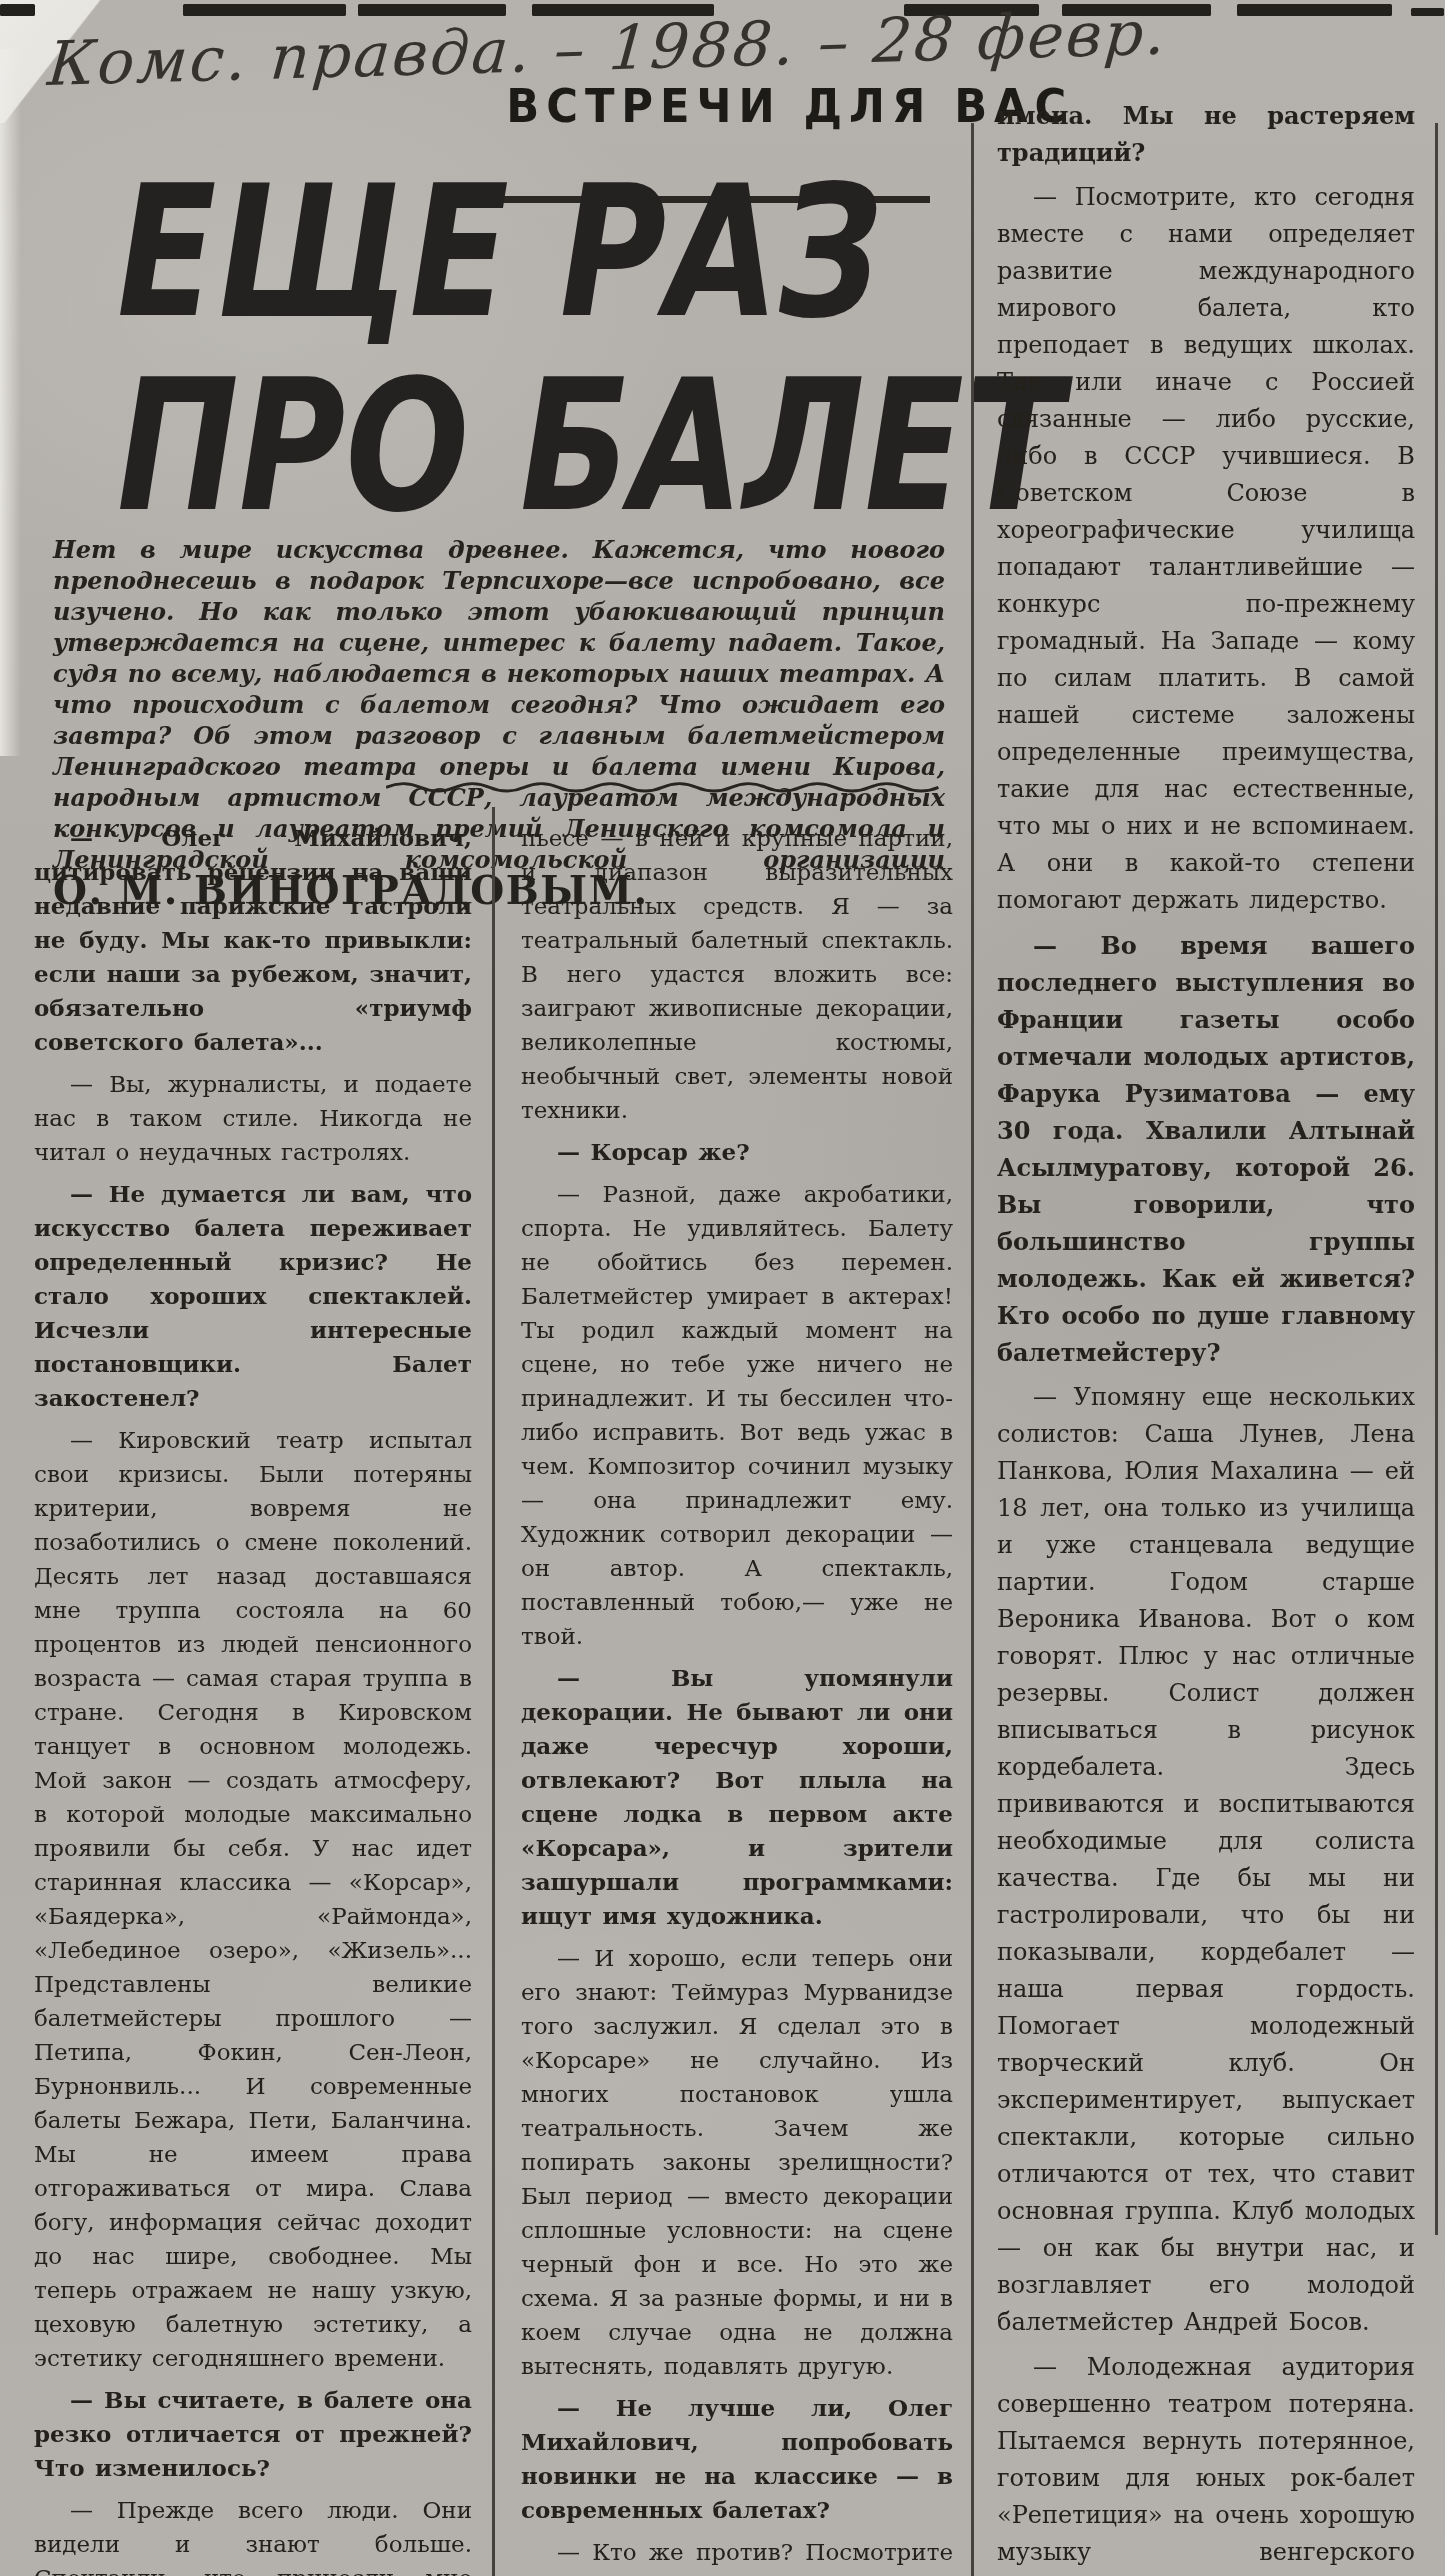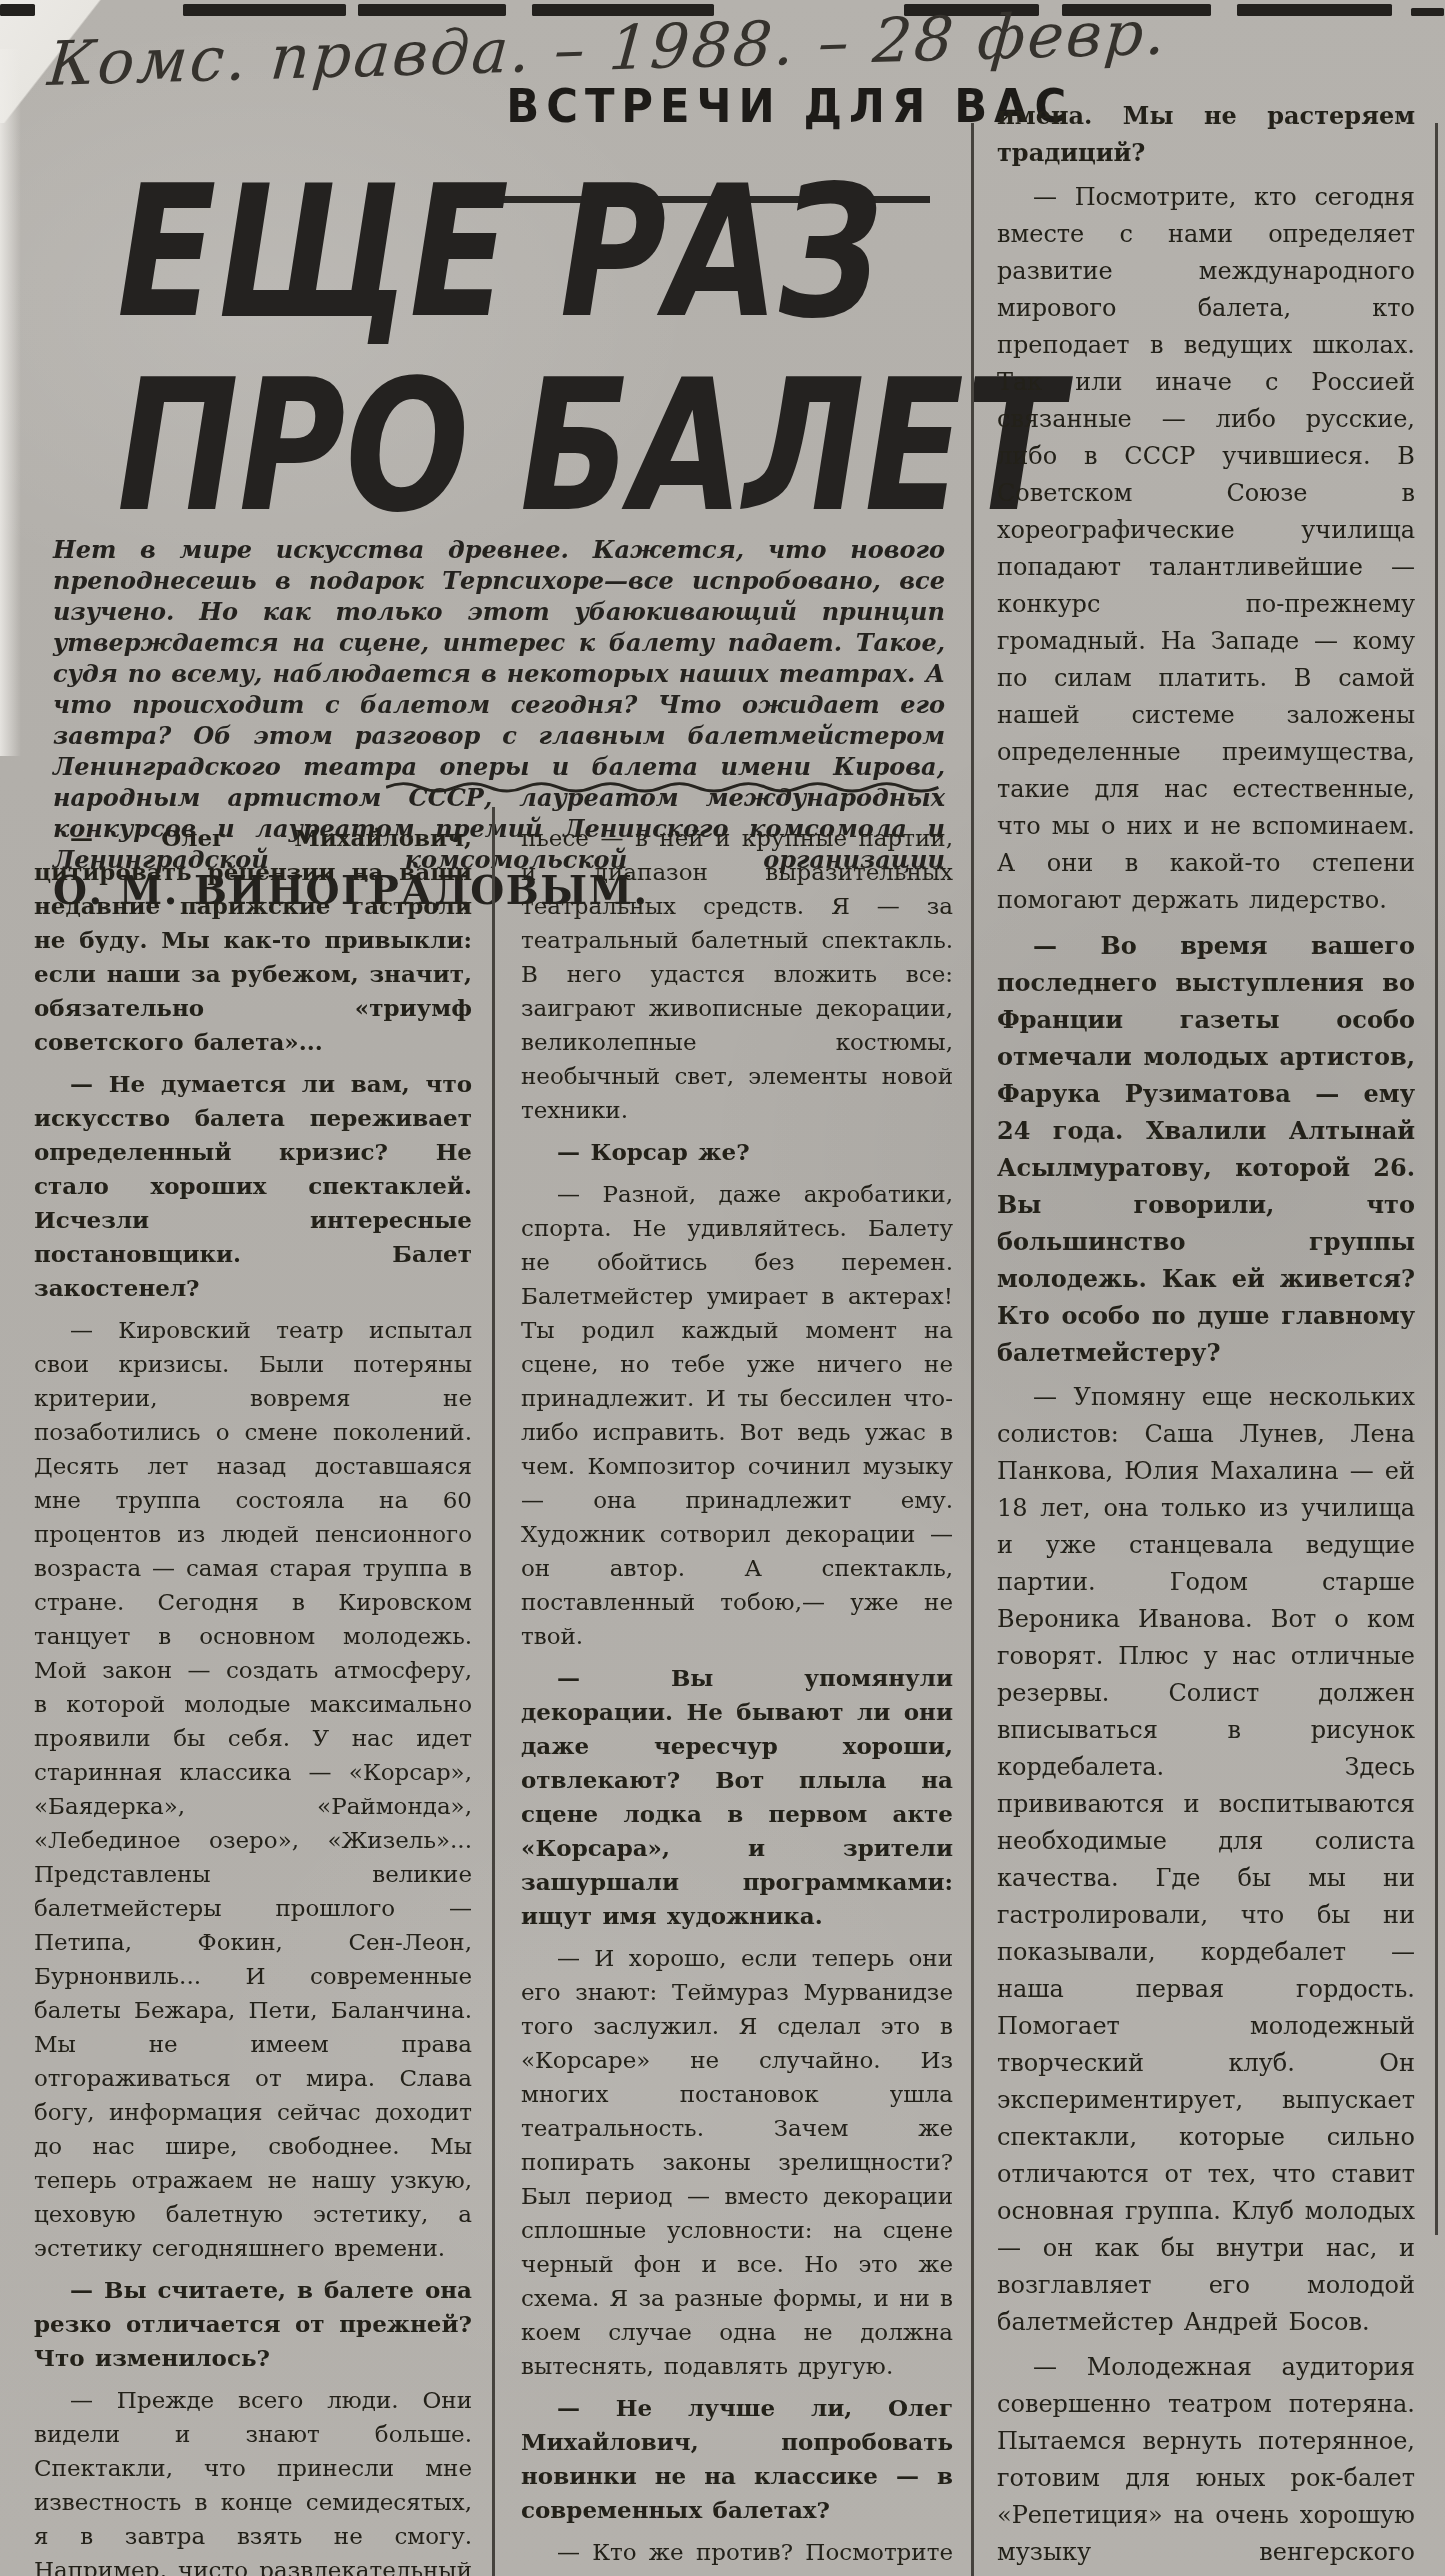--- a/index.html
+++ b/index.html
@@ -91,38 +91,39 @@
   <div class="lead">
     <span>Нет в мире искусства древнее. Кажется, что нового преподнесешь в подарок Терпсихоре—все испробовано, все изучено. Но как только этот убаюкивающий принцип утверждается на сцене, интерес к балету падает. Такое, судя по всему, наблюдается в некоторых наших театрах. А что происходит с балетом сегодня? Что ожидает его завтра? Об этом разговор с главным балетмейстером Ленинградского театра оперы и балета имени Кирова, народным артистом СССР, лауреатом международных конкурсов и лауреатом премий Ленинского комсомола и Ленинградской комсомольской организации</span>
     <span class="byline">О. М. ВИНОГРАДОВЫМ.</span>
   </div>
   <svg class="byline-wave" width="559" height="15" viewBox="0 0 680 18">
     <path d="M0,10 q21,-9 42,0 q21,9 42,0 q21,-9 42,0 q21,9 42,0 q21,-9 42,0 q21,9 42,0 q21,-9 42,0 q21,9 42,0 q21,-9 42,0 q21,9 42,0 q21,-9 42,0 q21,9 42,0 q21,-9 42,0 q21,9 42,0 q21,-9 42,0 q21,9 42,0" stroke="#26241f" stroke-width="3.5" fill="none"></path>
   </svg>
 
   <div class="col" id="col1">
       <p class="para q">— Олег Михайлович, цитировать рецензии на ваши недавние парижские гастроли не буду. Мы как-то привыкли: если наши за рубежом, значит, обязательно «триумф советского балета»...</p>
+      <p class="para">— Вы, журналисты, и подаете нас в таком стиле. Никогда не читал о неудачных гастролях.</p>
       <p class="para q">— Не думается ли вам, что искусство балета переживает определенный кризис? Не стало хороших спектаклей. Исчезли интересные постановщики. Балет закостенел?</p>
       <p class="para">— Кировский театр испытал свои кризисы. Были потеряны критерии, вовремя не позаботились о смене поколений. Десять лет назад доставшаяся мне труппа состояла на 60 процентов из людей пенсионного возраста — самая старая труппа в стране. Сегодня в Кировском танцует в основном молодежь. Мой закон — создать атмосферу, в которой молодые максимально проявили бы себя. У нас идет старинная классика — «Корсар», «Баядерка», «Раймонда», «Лебединое озеро», «Жизель»... Представлены великие балетмейстеры прошлого — Петипа, Фокин, Сен-Леон, Бурнонвиль... И современные балеты Бежара, Пети, Баланчина. Мы не имеем права отгораживаться от мира. Слава богу, информация сейчас доходит до нас шире, свободнее. Мы теперь отражаем не нашу узкую, цеховую балетную эстетику, а эстетику сегодняшнего времени.</p>
       <p class="para q">— Вы считаете, в балете она резко отличается от прежней? Что изменилось?</p>
       <p class="para">— Прежде всего люди. Они видели и знают больше. Спектакли, что принесли мне известность в конце семидесятых, я в завтра взять не смогу. Например, чисто развлекательный балет — кто его будет смотреть? В зале чутко воспринимают сюжет. Предвижу стремление к балетной</p>
     </div>
   <div class="col" id="col2">
       <p class="para cont">пьесе — в ней и крупные партии, и диапазон выразительных театральных средств. Я — за театральный балетный спектакль. В него удастся вложить все: заиграют живописные декорации, великолепные костюмы, необычный свет, элементы новой техники.</p>
       <p class="para q">— Корсар же?</p>
       <p class="para">— Разной, даже акробатики, спорта. Не удивляйтесь. Балету не обойтись без перемен. Балетмейстер умирает в актерах! Ты родил каждый момент на сцене, но тебе уже ничего не принадлежит. И ты бессилен что-либо исправить. Вот ведь ужас в чем. Композитор сочинил музыку — она принадлежит ему. Художник сотворил декорации — он автор. А спектакль, поставленный тобою,— уже не твой.</p>
       <p class="para q">— Вы упомянули декорации. Не бывают ли они даже чересчур хороши, отвлекают? Вот плыла на сцене лодка в первом акте «Корсара», и зрители зашуршали программками: ищут имя художника.</p>
       <p class="para">— И хорошо, если теперь они его знают: Теймураз Мурванидзе того заслужил. Я сделал это в «Корсаре» не случайно. Из многих постановок ушла театральность. Зачем же попирать законы зрелищности? Был период — вместо декорации сплошные условности: на сцене черный фон и все. Но это же схема. Я за разные формы, и ни в коем случае одна не должна вытеснять, подавлять другую.</p>
       <p class="para q">— Не лучше ли, Олег Михайлович, попробовать новинки не на классике — в современных балетах?</p>
       <p class="para">— Кто же против? Посмотрите нашего «Броненосца «Потемкина». В Париже знаменитый французский балетмейстер Морис Бежар сказал при всей труппе, что это — лучшее из увиденного им.</p>
     </div>
   <div class="col" id="col3">
       <p class="para q cont">имена. Мы не растеряем традиций?</p>
       <p class="para">— Посмотрите, кто сегодня вместе с нами определяет развитие международного мирового балета, кто преподает в ведущих школах. Так или иначе с Россией связанные — либо русские, либо в СССР учившиеся. В Советском Союзе в хореографические училища попадают талантливейшие — конкурс по-прежнему громадный. На Западе — кому по силам платить. В самой нашей системе заложены определенные преимущества, такие для нас естественные, что мы о них и не вспоминаем. А они в какой-то степени помогают держать лидерство.</p>
-      <p class="para q">— Во время вашего последнего выступления во Франции газеты особо отмечали молодых артистов, Фарука Рузиматова — ему 24 года. Хвалили Алтынай Асылмуратову, которой 26. Вы говорили, что большинство группы молодежь. Как ей живется? Кто особо по душе главному балетмейстеру?</p>
+      <p class="para q">— Во время вашего последнего выступления во Франции газеты особо отмечали молодых артистов, Фарука Рузиматова — ему 30 года. Хвалили Алтынай Асылмуратову, которой 26. Вы говорили, что большинство группы молодежь. Как ей живется? Кто особо по душе главному балетмейстеру?</p>
       <p class="para">— Упомяну еще нескольких солистов: Саша Лунев, Лена Панкова, Юлия Махалина — ей 18 лет, она только из училища и уже станцевала ведущие партии. Годом старше Вероника Иванова. Вот о ком говорят. Плюс у нас отличные резервы. Солист должен вписываться в рисунок кордебалета. Здесь прививаются и воспитываются необходимые для солиста качества. Где бы мы ни гастролировали, что бы ни показывали, кордебалет — наша первая гордость. Помогает молодежный творческий клуб. Он экспериментирует, выпускает спектакли, которые сильно отличаются от тех, что ставит основная группа. Клуб молодых — он как бы внутри нас, и возглавляет его молодой балетмейстер Андрей Босов.</p>
       <p class="para">— Молодежная аудитория совершенно театром потеряна. Пытаемся вернуть потерянное, готовим для юных рок-балет «Репетиция» на очень хорошую музыку венгерского композитора Прессера в постановке его соотечественника Федора. Занят в нем молодежный состав.</p>
     </div>
 
   <div class="vrule" id="vr1"></div>
   <div class="vrule" id="vr2"></div>
   <div class="vrule" id="vr3"></div>
 
 </div>
 

